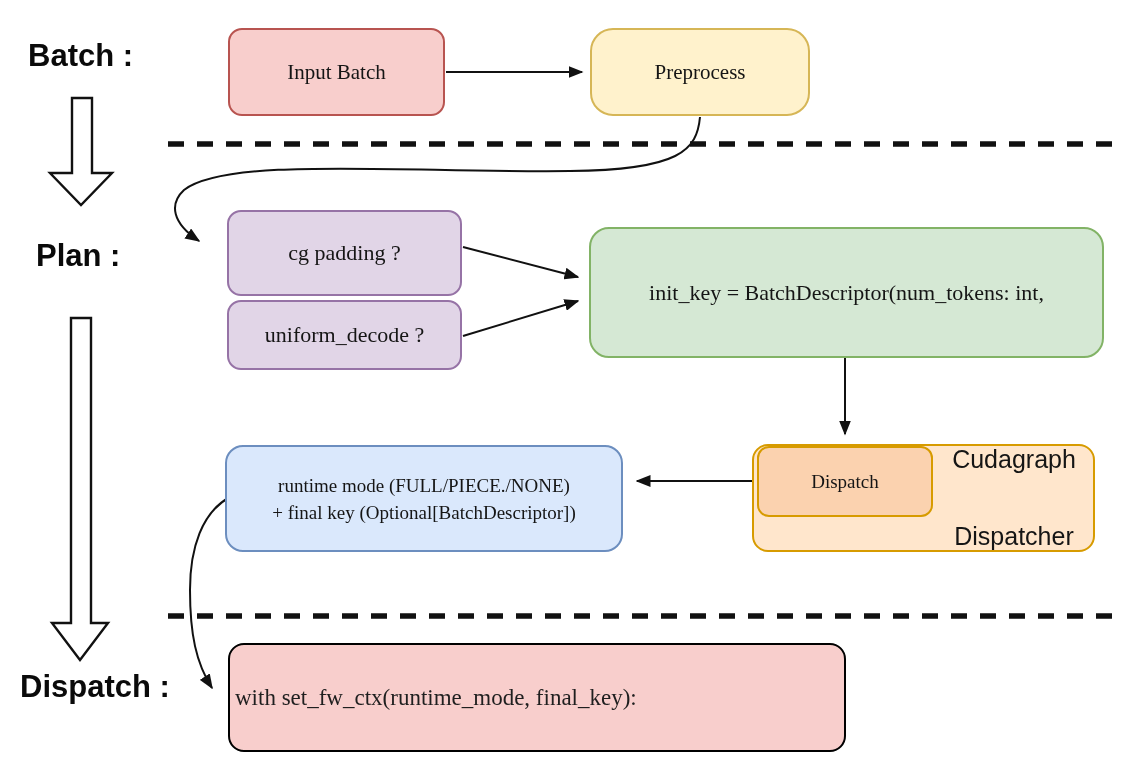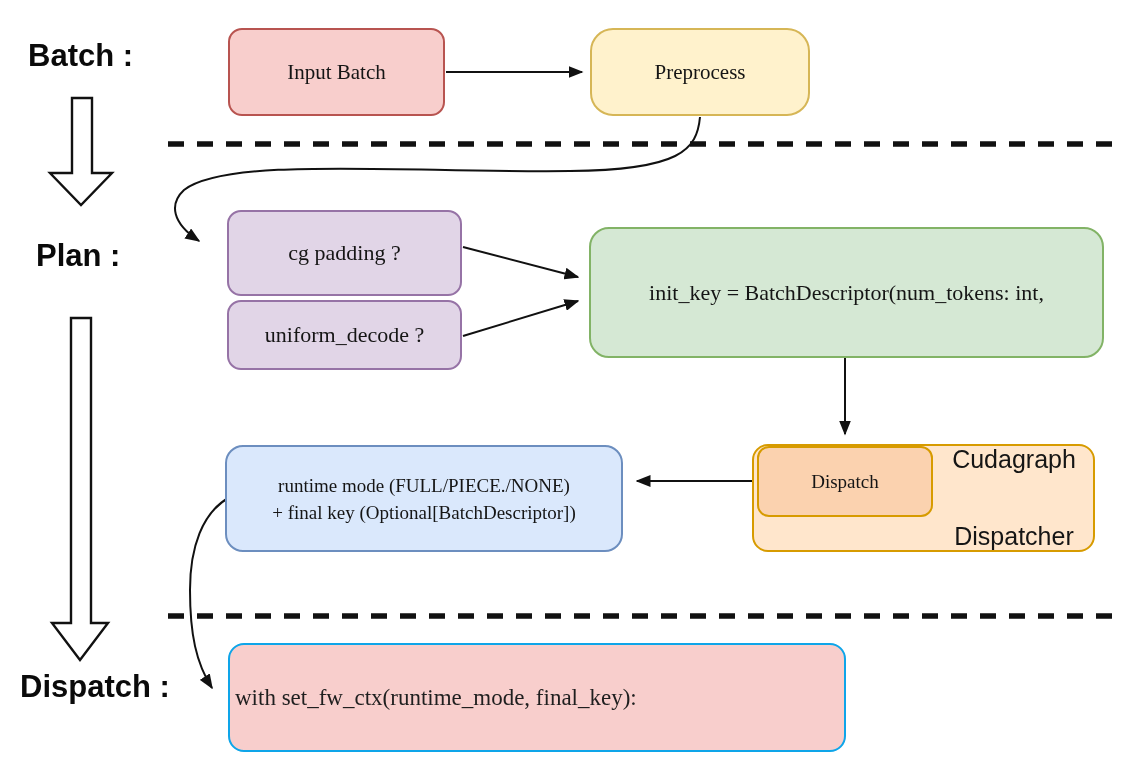--- a/index.html
+++ b/index.html
@@ -16,21 +16,21 @@
   .section-label{position:absolute;font-weight:bold;font-size:31px;color:#0a0a0a;white-space:nowrap;}
 
   .n-red    {background:#F8CECC;border:2px solid #B85450;border-radius:14px;font-size:21px;}
   .n-yellow {background:#FFF2CC;border:2px solid #D6B656;border-radius:23px;font-size:21px;}
   .n-purple {background:#E1D5E7;border:2px solid #9673A6;border-radius:14px;font-size:22px;}
   .n-green  {background:#D5E8D4;border:2px solid #82B366;border-radius:20px;font-size:22px;line-height:28px;}
   .n-orange-outer{background:#FFE6CC;border:2px solid #D79B00;border-radius:16px;}
   .n-orange-inner{background:#FBD2AF;border:2px solid #D79B00;border-radius:12px;font-size:19px;}
   .n-blue   {background:#DAE8FC;border:2px solid #6C8EBF;border-radius:18px;font-size:19px;line-height:27px;}
   .n-code{
-    background:#F8CECC;border:2px solid #0ea5e9;border-radius:16px;
+    background:#F8CECC;border:2px solid #000000;border-radius:16px;
     font-family:"Liberation Mono", monospace;font-size:23px;line-height:27px;
     align-items:flex-start;text-align:center;padding-left:5px;color:#1f1f1f;
   }
   .n-code span{white-space:pre;}
   .cud-label{position:absolute;display:flex;flex-direction:column;align-items:center;
     justify-content:center;text-align:center;font-size:25px;line-height:33px;gap:44px;}
 </style>
 </head>
 <body>
 

